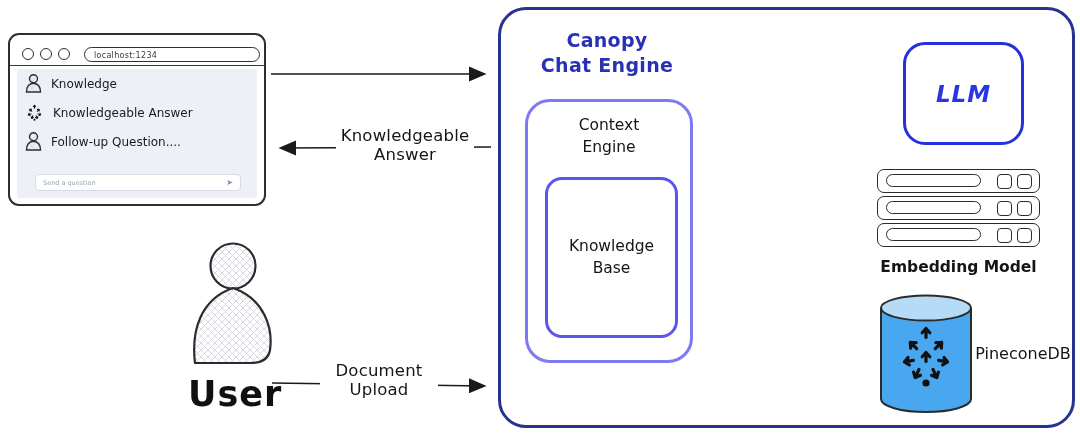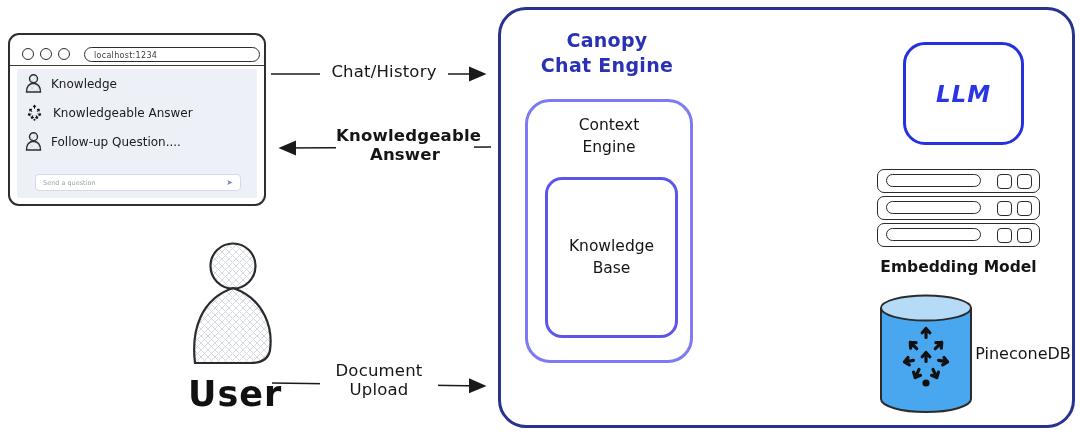--- a/index.html
+++ b/index.html
@@ -40,21 +40,21 @@
   }
   .b-input .ph { font-size:6.5px; color:#9aa3b4; }
   .b-input .send { font-size:8px; color:#7d88c4; }
 
   
   .flow-label {
     background:#ffffff; text-align:center; font-size:16.5px; color:#151515;
     line-height:1.15; font-weight:500; letter-spacing:.2px;
   }
   .lbl-chat    { left:320px; top:63px;  width:128px; }
-  .lbl-know    { left:336px; top:127px; width:138px;font-weight:bold; }
+  .lbl-know    { left:336px; top:127px; width:138px; }
   .lbl-doc     { left:320px; top:362px; width:118px; }
 
   
   .user-label { left:188px; top:374px; width:94px; text-align:center; font-size:35px; font-weight:600; color:#111; letter-spacing:1px; }
 
   
   .engine-box {
     left:498px; top:7px; width:577px; height:421px;
     border:3.5px solid #27338f; border-radius:28px; background:#fff;
   }
@@ -170,21 +170,20 @@
     <g stroke="#1a1a1a" stroke-width="1.7" fill="none">
       <path d="M271,74 L484,74" marker-end="url(#ah)"></path>
       <path d="M491,147 L281,148" marker-end="url(#ah)"></path>
       <path d="M272,383 L484,386" marker-end="url(#ah)"></path>
       <path d="M678,65 L892,100" marker-start="url(#ah)" marker-end="url(#ah)"></path>
       <path d="M702,236 L870,200" marker-start="url(#ah)" marker-end="url(#ah)"></path>
       <path d="M700,289 L872,329" marker-start="url(#ah)" marker-end="url(#ah)"></path>
     </g>
   </svg>
 
-  <div class="abs flow-label lbl-chat">Chat/History</div>
   <div class="abs flow-label lbl-know prel">Knowledgeable
 Answer</div>
   <div class="abs flow-label lbl-doc prel">Document
 Upload</div>
 
   <svg class="abs" style="left:180px; top:238px;" width="112" height="132">
     <circle cx="53" cy="28" r="22.5" fill="url(#xh)" stroke="#2b2b2b" stroke-width="2.2"></circle>
     <path d="M15,125 C11,92 21,61 53,50 C85,61 93,91 90,112 C88.5,121.5 80,125 70,125 Z" fill="url(#xh)" stroke="#2b2b2b" stroke-width="2.2" stroke-linejoin="round"></path>
   </svg>
   <div class="abs user-label">User</div>

